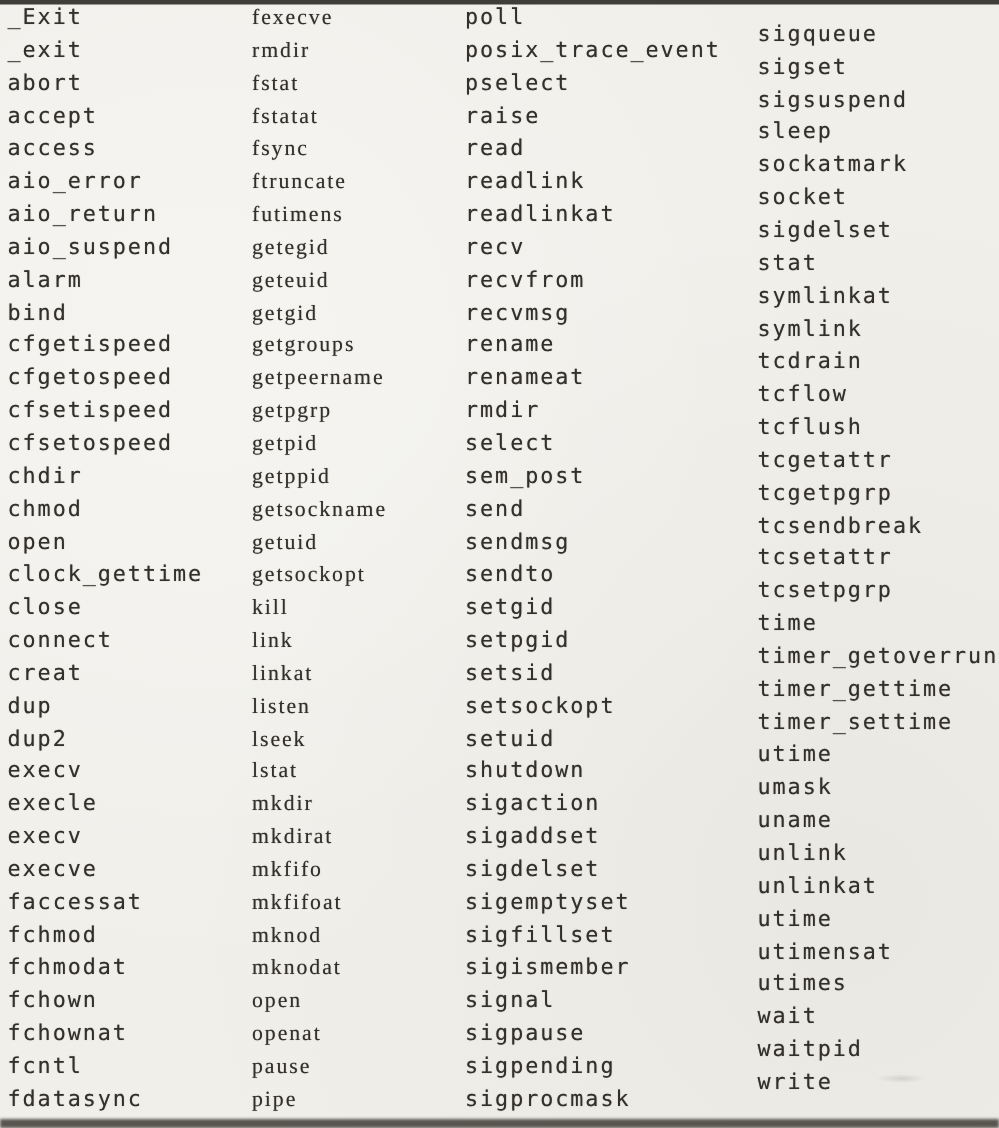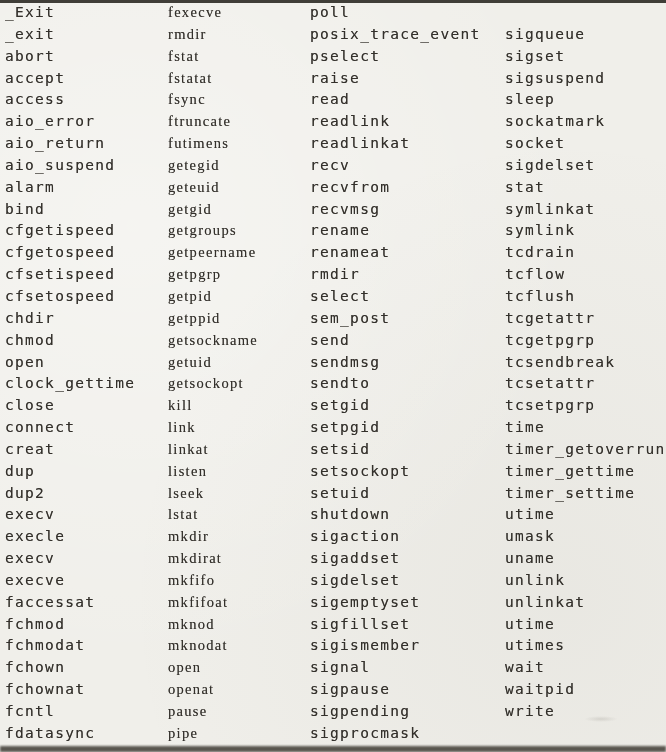--- a/index.html
+++ b/index.html
@@ -209,20 +209,21 @@
         <div class="cell">time</div>
         <div class="cell">timer_getoverrun</div>
         <div class="cell">timer_gettime</div>
         <div class="cell">timer_settime</div>
         <div class="cell">utime</div>
         <div class="cell">umask</div>
         <div class="cell">uname</div>
         <div class="cell">unlink</div>
         <div class="cell">unlinkat</div>
         <div class="cell">utime</div>
+        <div class="cell">utimensat</div>
         <div class="cell">utimes</div>
         <div class="cell">wait</div>
         <div class="cell">waitpid</div>
         <div class="cell">write</div>
       </div>
   </div>
 
   <div class="smudge"></div>
   <div class="rule rule-bottom"></div>
 </div>

